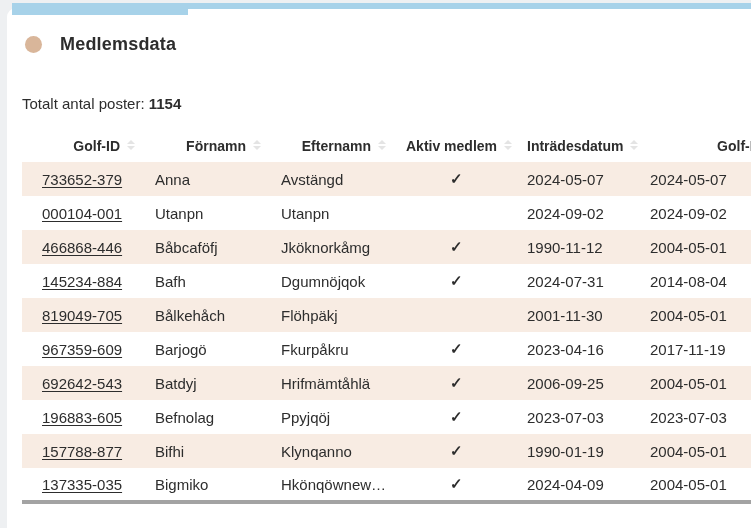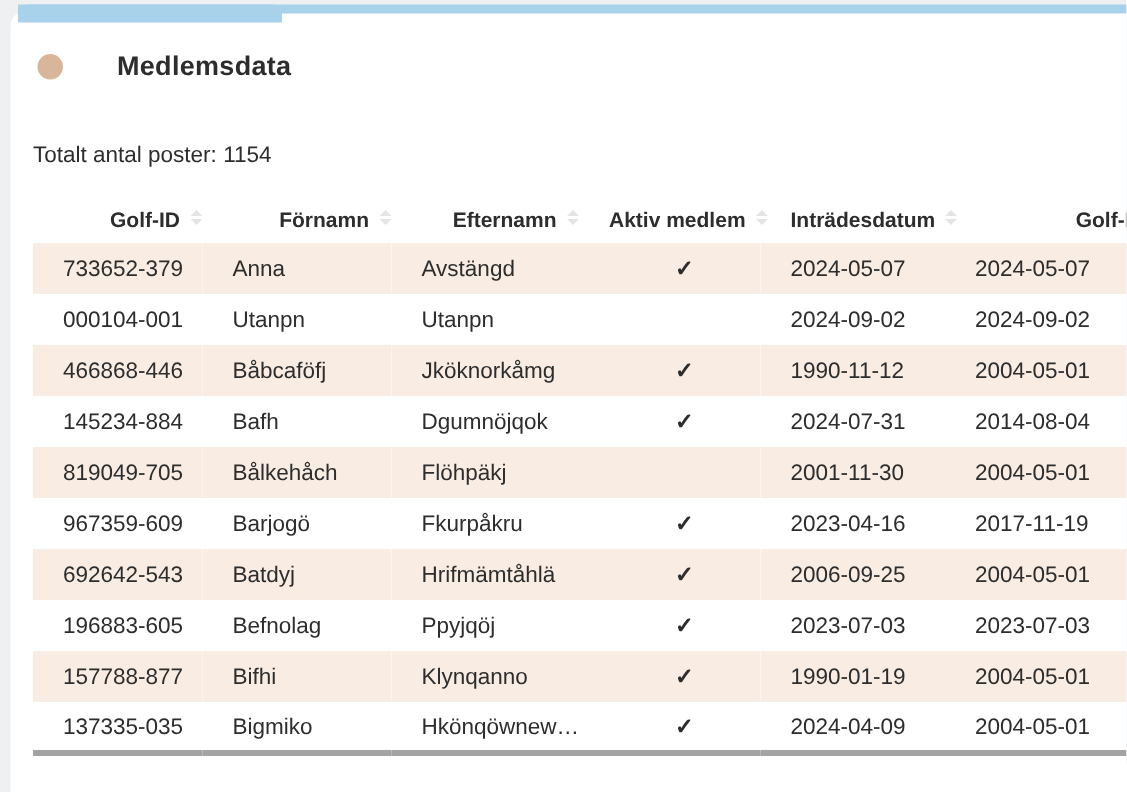--- a/index.html
+++ b/index.html
@@ -32,48 +32,48 @@
   }
   .card-header{
     display:flex;align-items:center;
     padding:26px 0 0 18px;
   }
   .bullet{
     width:17px;height:17px;border-radius:50%;
     background:var(--bullet);flex:0 0 auto;
   }
   .page-title{
-    margin-left:36px;font-size:18px;font-weight:700;
+    margin-left:18px;font-size:18px;font-weight:700;
     letter-spacing:0.2px;color:var(--text);
   }
   .record-count{
     position:absolute;left:15px;top:87px;
     font-size:15px;color:var(--text);
   }
-  .record-count b{font-weight:400;margin-top:48px;}
+  .record-count b{font-weight:700;margin-top:48px;}
   .table-wrap{
     position:absolute;left:15px;top:122px;width:736px;
     overflow:hidden;
   }
   table{
     border-collapse:collapse;table-layout:fixed;width:790px;
   }
   th{
     height:32px;padding:0 0 0 20px;text-align:right;vertical-align:middle;
     font-size:14px;font-weight:700;white-space:nowrap;overflow:visible;
     color:var(--text);cursor:pointer;
   }
   td{
     height:34px;padding:0 0 0 20px;vertical-align:middle;
     font-size:15px;white-space:nowrap;overflow:hidden;
     color:var(--text);
   }
   tbody tr:nth-child(odd){background:var(--stripe);}
   tbody tr:last-child td{border-bottom:4px solid #a3a3a3;}
-  .golf-id-link{color:inherit;text-underline-offset:2px;cursor:pointer;}
+  .golf-id-link{color:inherit;text-decoration:underline;text-underline-offset:2px;cursor:pointer;}
   .check{display:inline-block;margin-left:44px;font-weight:600;font-size:15px;}
   .sort{display:inline-block;margin-left:7px;vertical-align:1px;}
   .sort i{display:block;width:0;height:0;border-left:4px solid transparent;border-right:4px solid transparent;}
   .sort .up{border-bottom:4px solid #e4e4e4;margin-bottom:2px;}
   .sort .down{border-top:4px solid #e4e4e4;}
 </style>
 </head>
 <body>
 
 <div class="tab-strip"></div>

